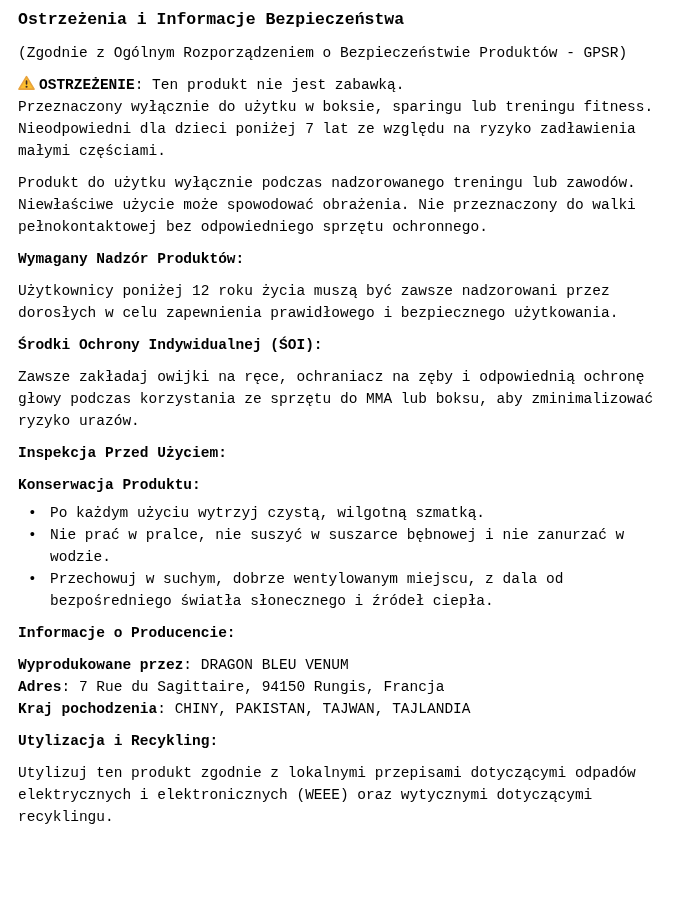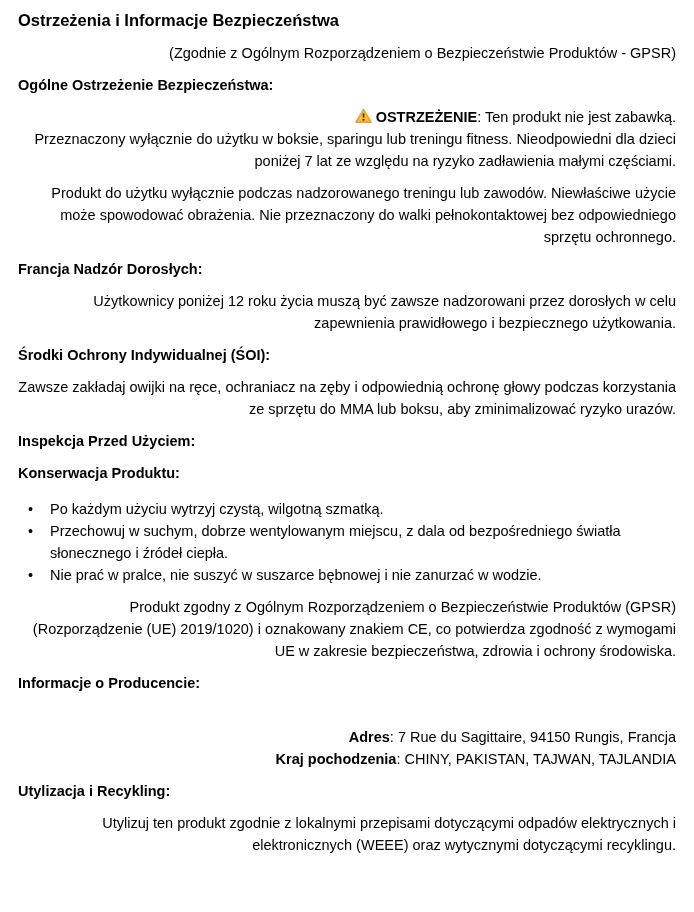--- a/index.html
+++ b/index.html
@@ -7,34 +7,33 @@
     padding: 0;
     background: #ffffff;
   }
   .page {
     width: 694px;
     height: 912px;
     box-sizing: border-box;
     padding: 8px 18px 10px 18px;
     background: #ffffff;
     color: #000000;
-    font-family: Liberation Sans, sans-serif;
+    font-family: Liberation Mono, monospace;
     font-size: 14.5px;
     line-height: 22px;
     overflow: hidden;
   }
   .doc-title {
     font-size: 16.5px;
     font-weight: bold;
     margin: 0;
     line-height: 24px;
   }
   .block {
     margin: 10px 0 0 0;
-    text-align: right;
   }
   .section-heading {
     font-weight: bold;
     font-size: 14.5px;
     margin: 10px 0 0 0;
     line-height: 22px;
   }
   .section-heading.tight {
     margin-top: -2px;
   }
@@ -44,21 +43,21 @@
   .warning-line .warn-label {
     font-weight: bold;
   }
   .warning-icon-svg {
     display: inline-block;
     vertical-align: -2px;
     margin-right: 4px;
   }
   ul.maintenance-list {
     list-style: none;
-    margin: 14px 0 0 0;
+    margin: 6px 0 0 0;
     padding: 0;
   }
   ul.maintenance-list li {
     position: relative;
     padding-left: 32px;
     margin: 0;
   }
   ul.maintenance-list li::before {
     content: "\2022";
     position: absolute;
@@ -74,53 +73,51 @@
 </style>
 </head>
 <body>
 
 <div class="page">
 
   <h1 class="doc-title">Ostrzeżenia i Informacje Bezpieczeństwa</h1>
 
   <p class="block">(Zgodnie z Ogólnym Rozporządzeniem o Bezpieczeństwie Produktów - GPSR)</p>
 
-  <h2 class="section-heading">Ogólne Ostrzeżenie Bezpieczeństwa:</h2>
 
   <p class="block warning-line">
     <svg class="warning-icon-svg" width="17" height="16" viewBox="0 0 24 22" aria-hidden="true">
       <path d="M12 2 L22.6 19.6 L1.4 19.6 Z" fill="#FDBF2D" stroke="#E8A33D" stroke-width="2.4" stroke-linejoin="round"></path>
       <rect x="10.9" y="7" width="2.3" height="6.6" rx="1.1" fill="#3E2723"></rect>
       <circle cx="12.05" cy="16.3" r="1.5" fill="#3E2723"></circle>
     </svg><span class="warn-label">OSTRZEŻENIE</span><span>: Ten produkt nie jest zabawką.</span><br>
     <span>Przeznaczony wyłącznie do użytku w boksie, sparingu lub treningu fitness. Nieodpowiedni dla dzieci poniżej 7 lat ze względu na ryzyko zadławienia małymi częściami.</span>
   </p>
 
   <p class="block">Produkt do użytku wyłącznie podczas nadzorowanego treningu lub zawodów. Niewłaściwe użycie może spowodować obrażenia. Nie przeznaczony do walki pełnokontaktowej bez odpowiedniego sprzętu ochronnego.</p>
 
-  <h2 class="section-heading">Francja Nadzór Dorosłych:</h2>
+  <h2 class="section-heading">Wymagany Nadzór Produktów:</h2>
   <p class="block">Użytkownicy poniżej 12 roku życia muszą być zawsze nadzorowani przez dorosłych w celu zapewnienia prawidłowego i bezpiecznego użytkowania.</p>
 
   <h2 class="section-heading">Środki Ochrony Indywidualnej (ŚOI):</h2>
   <p class="block">Zawsze zakładaj owijki na ręce, ochraniacz na zęby i odpowiednią ochronę głowy podczas korzystania ze sprzętu do MMA lub boksu, aby zminimalizować ryzyko urazów.</p>
 
   <h2 class="section-heading">Inspekcja Przed Użyciem:</h2>
 
   <h2 class="section-heading">Konserwacja Produktu:</h2>
   <ul class="maintenance-list">
     <li>Po każdym użyciu wytrzyj czystą, wilgotną szmatką.</li>
+    <li>Nie prać w pralce, nie suszyć w suszarce bębnowej i nie zanurzać w wodzie.</li>
     <li>Przechowuj w suchym, dobrze wentylowanym miejscu, z dala od bezpośredniego światła słonecznego i źródeł ciepła.</li>
-    <li>Nie prać w pralce, nie suszyć w suszarce bębnowej i nie zanurzać w wodzie.</li>
   </ul>
 
-  <p class="block">Produkt zgodny z Ogólnym Rozporządzeniem o Bezpieczeństwie Produktów (GPSR) (Rozporządzenie (UE) 2019/1020) i oznakowany znakiem CE, co potwierdza zgodność z wymogami UE w zakresie bezpieczeństwa, zdrowia i ochrony środowiska.</p>
 
   <h2 class="section-heading">Informacje o Producencie:</h2>
   <p class="block">
-    <br>
+    <span class="kv-line"><span class="kv-label">Wyprodukowane przez</span><span>: DRAGON BLEU VENUM</span></span><br>
     <span class="kv-line"><span class="kv-label">Adres</span><span>: 7 Rue du Sagittaire, 94150 Rungis, Francja</span></span><br>
     <span class="kv-line"><span class="kv-label">Kraj pochodzenia</span><span>: CHINY, PAKISTAN, TAJWAN, TAJLANDIA</span></span>
   </p>
 
   <h2 class="section-heading">Utylizacja i Recykling:</h2>
   <p class="block">Utylizuj ten produkt zgodnie z lokalnymi przepisami dotyczącymi odpadów elektrycznych i elektronicznych (WEEE) oraz wytycznymi dotyczącymi recyklingu.</p>
 
 </div>
 
 </body></html>

